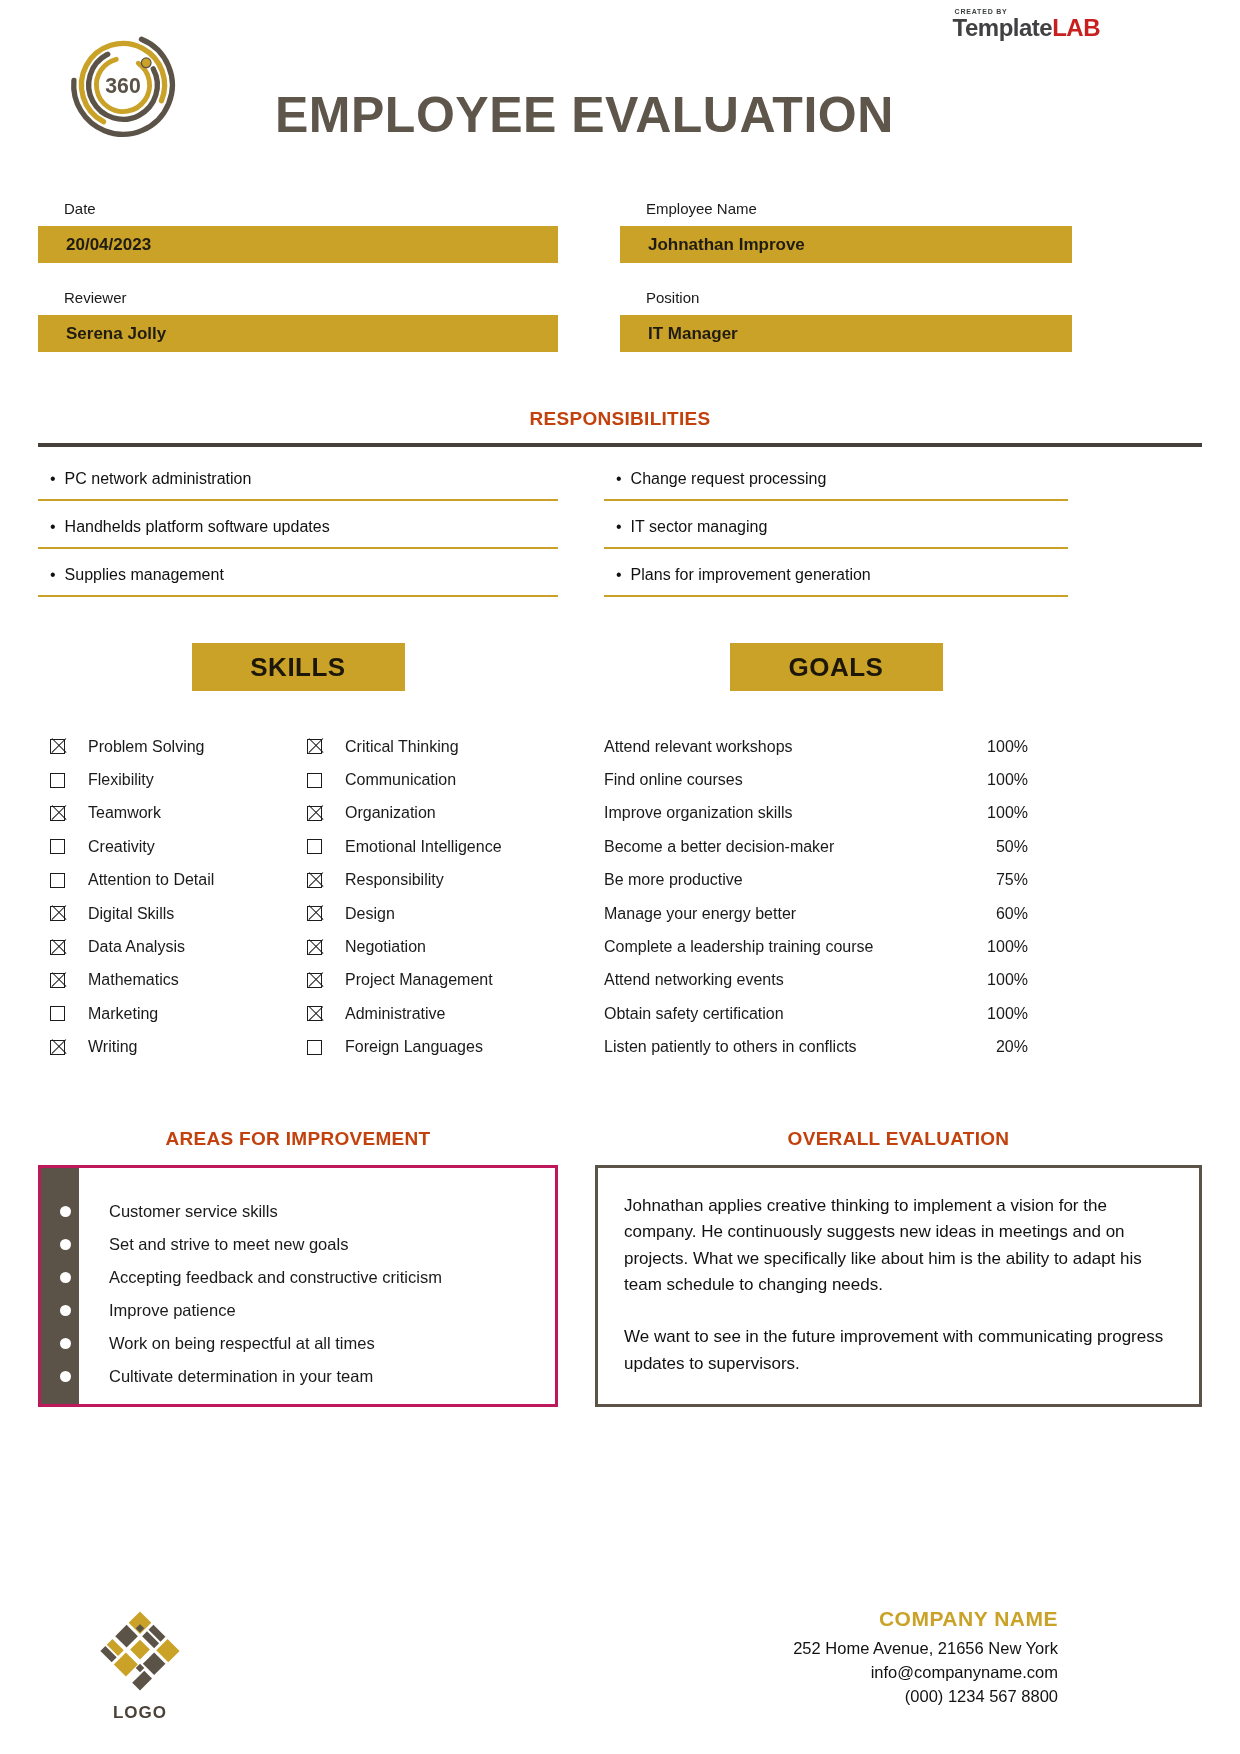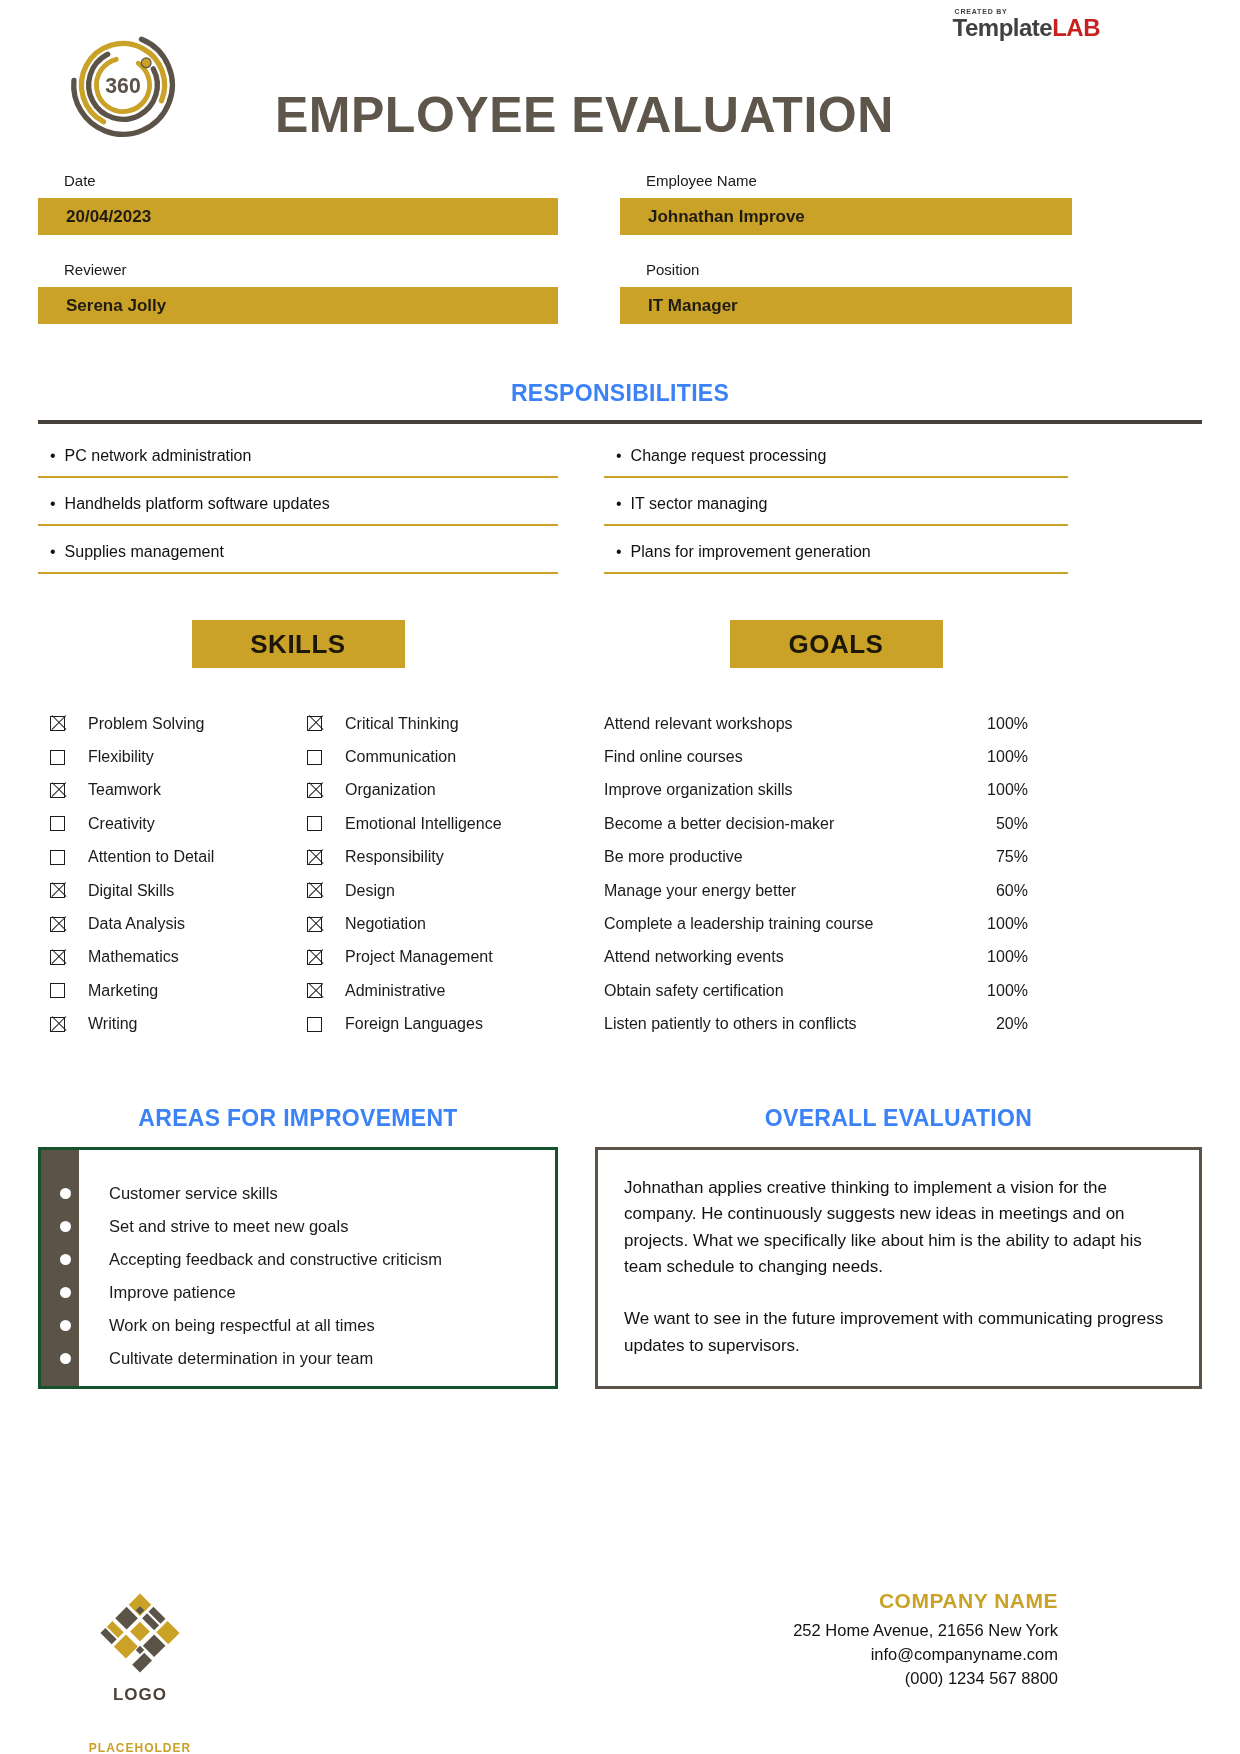--- a/index.html
+++ b/index.html
@@ -15,26 +15,26 @@
   .tl-createdby { display:block; font-size:7px; font-weight:bold; letter-spacing:.8px; color:#3f4142; margin-left:2px; margin-bottom:1px; }
   .tl-name { font-size:24px; font-weight:bold; color:#414042; letter-spacing:-.5px; }
   .tl-lab { color:#c8201f; }
 
   
   .header { display:flex; align-items:flex-end; padding-top:26px; margin-left:27px;gap:44px; }
   .logo360 { width:116px; height:118px; flex:0 0 auto; }
   .page-title { font-size:50px; font-weight:800; color:#5e564b; letter-spacing:.5px; margin-left:50px; }
 
   
-  .fields { margin-top:28px; display:grid; grid-template-columns:520px 452px; column-gap:62px; row-gap:26px; }
+  .fields { margin-top:56px; display:grid; grid-template-columns:520px 452px; column-gap:62px; row-gap:26px; }
   .field-label { font-size:15px; color:#1a1a1a; padding-left:26px; margin-bottom:9px; }
   .field-bar { height:37px; line-height:37px; background:#c9a227; font-size:17px; font-weight:bold; color:#211c12; padding-left:28px; }
 
   
-  .section-title { font-size:23px; font-weight:800; color:#3b82f6; text-align:center; letter-spacing:.3px; }
+  .section-title { font-size:19px; font-weight:800; color:#c2410c; text-align:center; letter-spacing:.3px; }
   .responsibilities { margin-top:56px; }
   .resp-rule { height:4px; background:#46403a; margin-top:13px; }
   .resp-grid { display:grid; grid-template-columns:520px 464px; column-gap:46px; margin-top:6px; }
   .resp-item { font-size:16px; color:#111; padding:17px 0 11px 12px; border-bottom:2px solid #c9a227; }
   .resp-item::before { content:"\2022"; margin-right:9px; }
 
   
   .sg-wrap { margin-top:46px; display:grid; grid-template-columns:520px 464px; column-gap:46px; }
   .gold-header { width:213px; height:48px; background:#c9a227; margin:0 auto; display:flex; align-items:center; justify-content:center;
                  font-size:26px; font-weight:800; color:#1c1708; letter-spacing:.5px; }
@@ -47,21 +47,21 @@
   .cb.checked::after  { transform:rotate(-45deg); }
   .skill-label { font-size:16px; margin-left:23px; white-space:nowrap; }
   .goals-list { margin-top:39px; padding-right:40px; }
   .goal-row { display:flex; justify-content:space-between; align-items:center; height:33.4px; }
   .goal-label { font-size:16px; }
   .goal-pct { font-size:16px; }
 
   
   .ie-wrap { margin-top:64px; display:grid; grid-template-columns:520px 607px; column-gap:37px; }
   .ie-col .section-title { margin-bottom:15px; }
-  .improve-box { display:flex; border:3px solid #14532d; height:242px; background:#fff; }
+  .improve-box { display:flex; border:3px solid #be185d; height:242px; background:#fff; }
   .improve-strip { width:38px; background:#5b5348; flex:0 0 auto; }
   .improve-list { list-style:none; flex:1; padding:34px 10px 0 30px; }
   .improve-list li { position:relative; font-size:16.5px; height:20px; margin-bottom:13px; white-space:nowrap; }
   .dot { position:absolute; left:-49px; top:4px; width:11px; height:11px; border-radius:50%; background:#ffffff; }
   .eval-box { border:3px solid #5b5348; height:242px; background:#fff; padding:25px 18px 0 26px; }
   .eval-box p { font-size:17px; line-height:1.55; color:#111; }
   .eval-box p + p { margin-top:26px; }
 
   
   .footer { margin-top:200px; display:flex; justify-content:space-between; align-items:flex-start; padding:0 144px 0 42px; }

